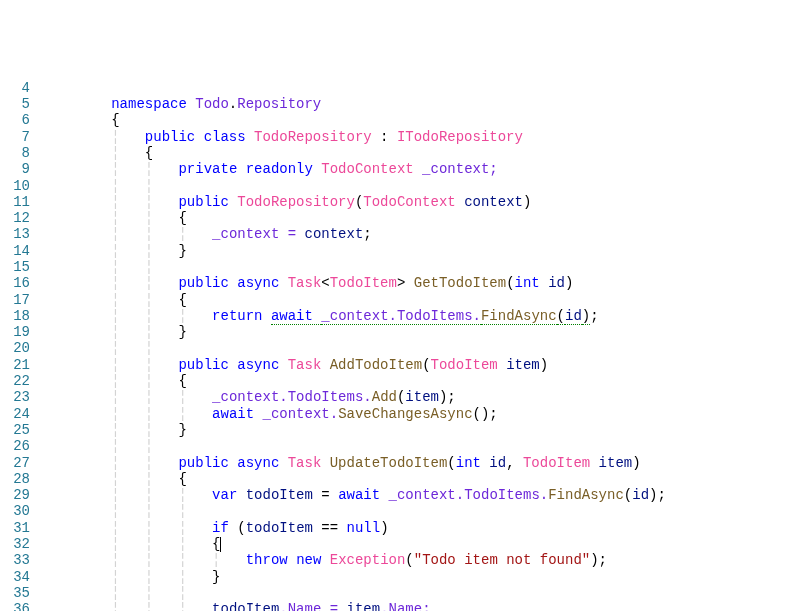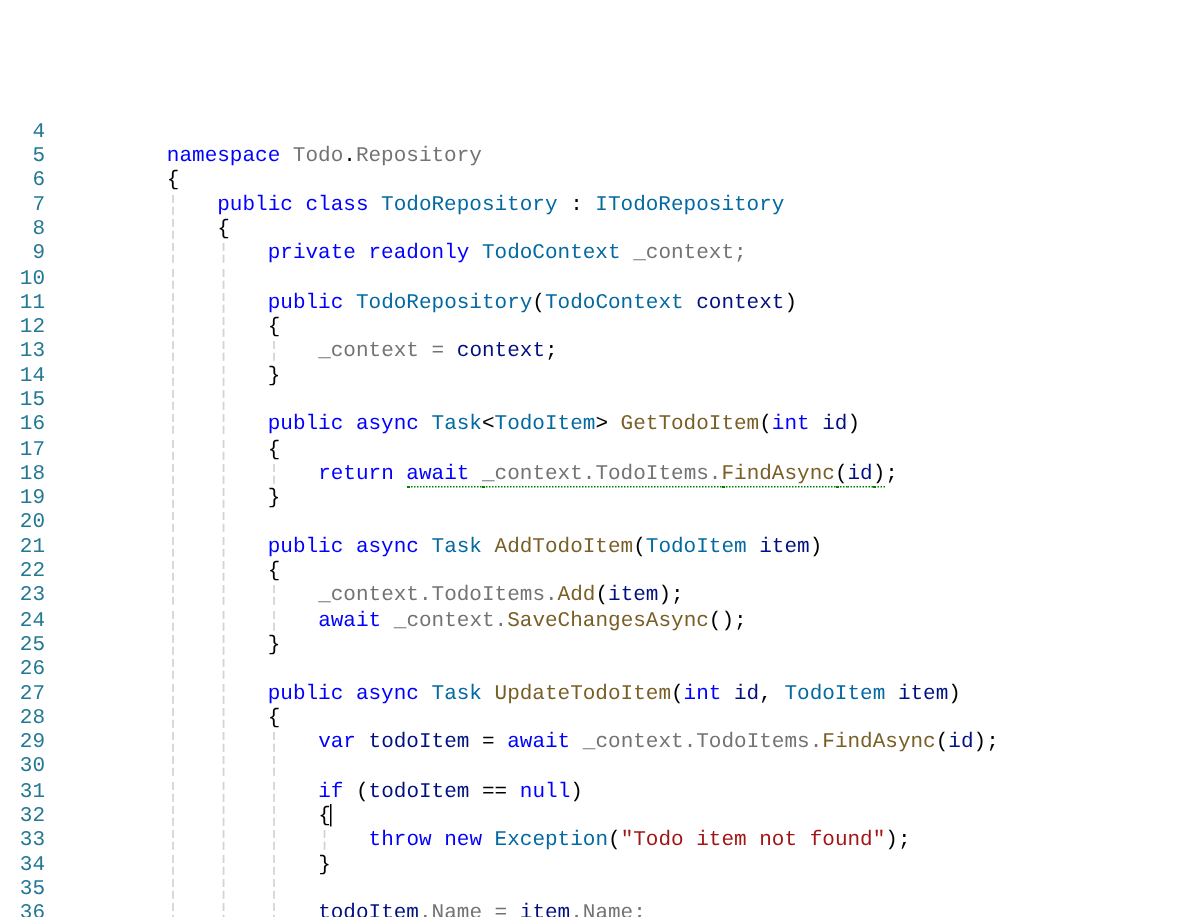--- a/index.html
+++ b/index.html
@@ -30,26 +30,26 @@
       padding-right: 14px;
       color: #237893;
       flex-shrink: 0;
     }
     .guides {
       display: inline-block;
       color: #d3d3d3;
       letter-spacing: 0;
     }
     .c-kw { color: #0000ff; }
-    .c-type { color: #0369a1; }
+    .c-type { color: #ec4899; }
     .c-method { color: #795e26; }
     .c-var { color: #001080; }
     .c-str { color: #a31515; }
     .c-punc { color: #000000; }
-    .c-default { color: #737373; }
+    .c-default { color: #6d28d9; }
     .underline-await {
       border-bottom: 1px dotted #008000;
     }
     .cursor {
       display: inline-block;
       width: 1px;
       height: 15px;
       background: #000;
       vertical-align: middle;
       margin-left: -1px;

